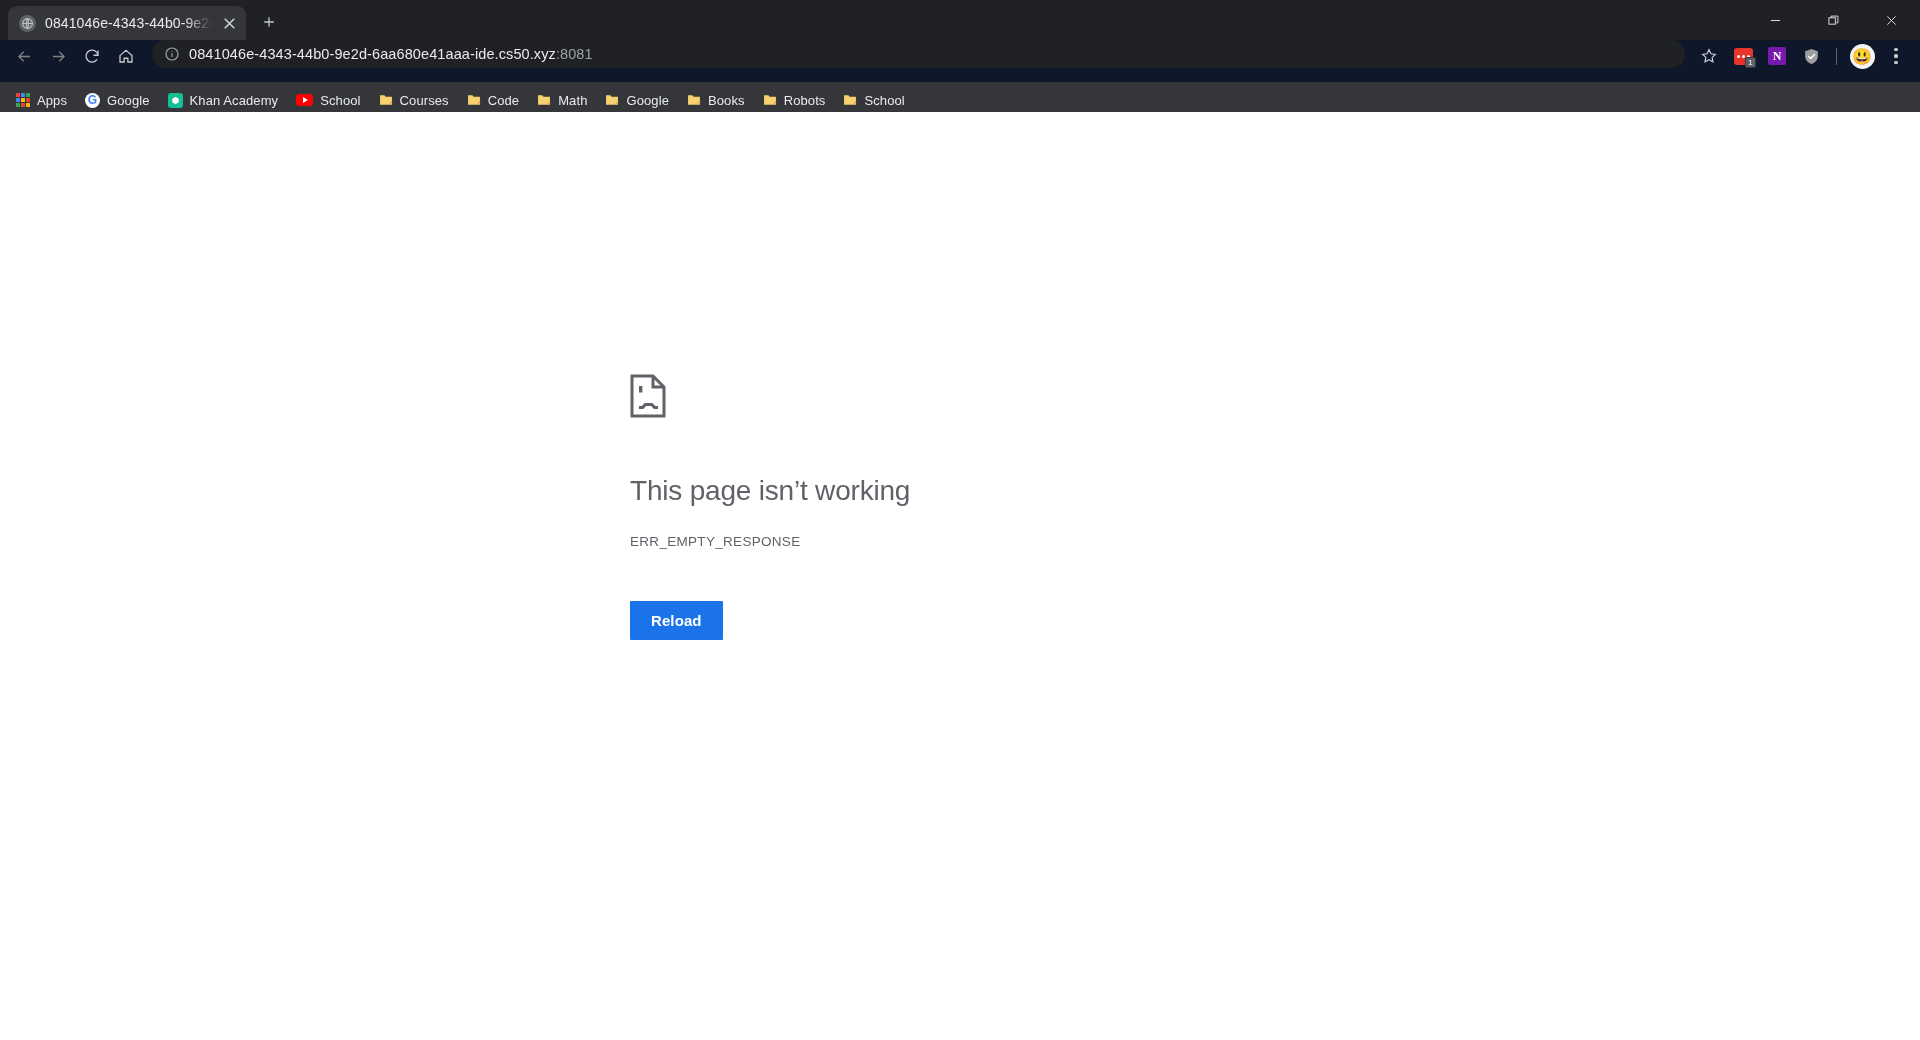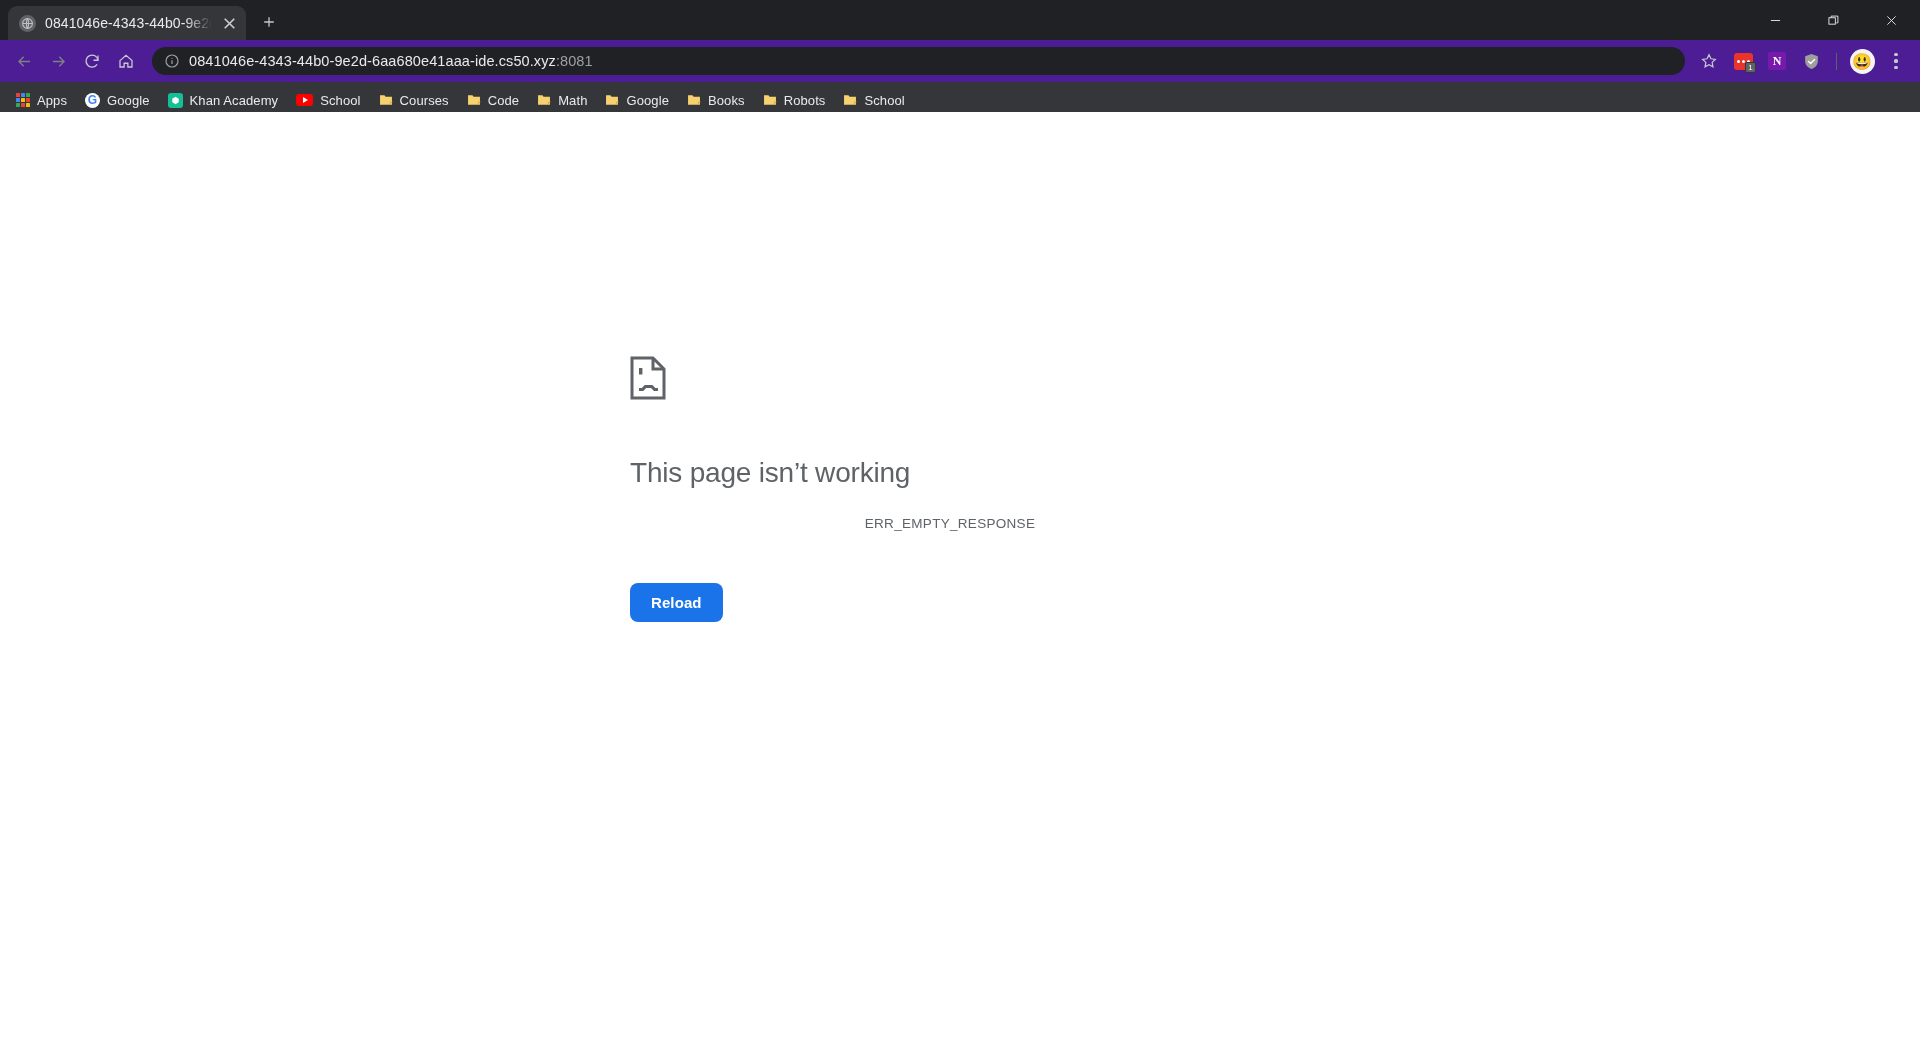--- a/index.html
+++ b/index.html
@@ -38,21 +38,21 @@
   .newtab {
     width:30px; height:30px; margin-left:8px; margin-bottom:3px;
     display:flex; align-items:center; justify-content:center; color:#c4c7c9;
   }
 
   .wincontrols { position:absolute; top:0; right:0; height:40px; display:flex; }
   .wc { width:58px; height:40px; display:flex; align-items:center; justify-content:center; color:#e8eaed; }
 
   
   .toolbar {
-    height:42px; background:#4c1d95; display:flex; align-items:center;
+    height:42px; background:#0f172a; display:flex; align-items:flex-start;
     padding:0 8px; gap:2px; flex:0 0 42px;
   }
   .navbtn {
     width:32px; height:32px; border-radius:50%;
     display:flex; align-items:center; justify-content:center; color:#c8cbce; flex:0 0 32px;
   }
   .navbtn.dim { color:#7e8184; }
   .omnibox {
     flex:1; height:28px; background:#202124; border-radius:14px;
     display:flex; align-items:center; padding:0 12px; gap:9px;
@@ -96,34 +96,34 @@
   .khan-icon { width:15px; height:15px; background:#14bf96; border-radius:3px; display:flex;
                align-items:center; justify-content:center; flex:0 0 15px; }
   .yt-icon { width:17px; height:12px; background:#ff0000; border-radius:3px; display:flex;
              align-items:center; justify-content:center; flex:0 0 17px; }
   .yt-icon i { width:0; height:0; border-left:5px solid #fff; border-top:3.2px solid transparent;
                border-bottom:3.2px solid transparent; display:block; margin-left:1px; }
   .folder-icon { width:14px; height:14px; flex:0 0 14px; }
 
   
   .page { flex:1; background:#ffffff; overflow:hidden; position:relative; }
-  .error-wrap { position:absolute; left:630px; top:244px; width:640px; }
+  .error-wrap { position:absolute; left:630px; top:262px; width:640px; }
   .sad-icon { width:36px; height:44px; margin-bottom:52px; }
   .err-title {
     font-size:28px; color:#5f6368; font-weight:normal; letter-spacing:-.2px;
     margin-bottom:26px; line-height:1.2;
   }
   .err-body {
     font-size:17px; color:#5f6368; line-height:1.63; max-width:648px; margin-bottom:22px;
   }
   .err-body b { color:#3c4043; font-weight:bold; }
-  .err-code { font-size:13.5px; color:#5f6368; letter-spacing:.3px; margin-bottom:52px;text-align:center; }
+  .err-code { font-size:13.5px; color:#5f6368; letter-spacing:.3px; margin-bottom:52px; }
   .reload-btn {
     display:inline-block; background:#1a73e8; color:#fff; font-size:15px; font-weight:bold;
-    padding:11px 21px; border-radius:8px; border:none; cursor:pointer; letter-spacing:.1px;
+    padding:11px 21px; border-radius:1px; border:none; cursor:pointer; letter-spacing:.1px;
   }
 </style>
 </head>
 <body>
 
 <div class="browser">
 
   <div class="tabstrip">
 
     <div class="tab">

